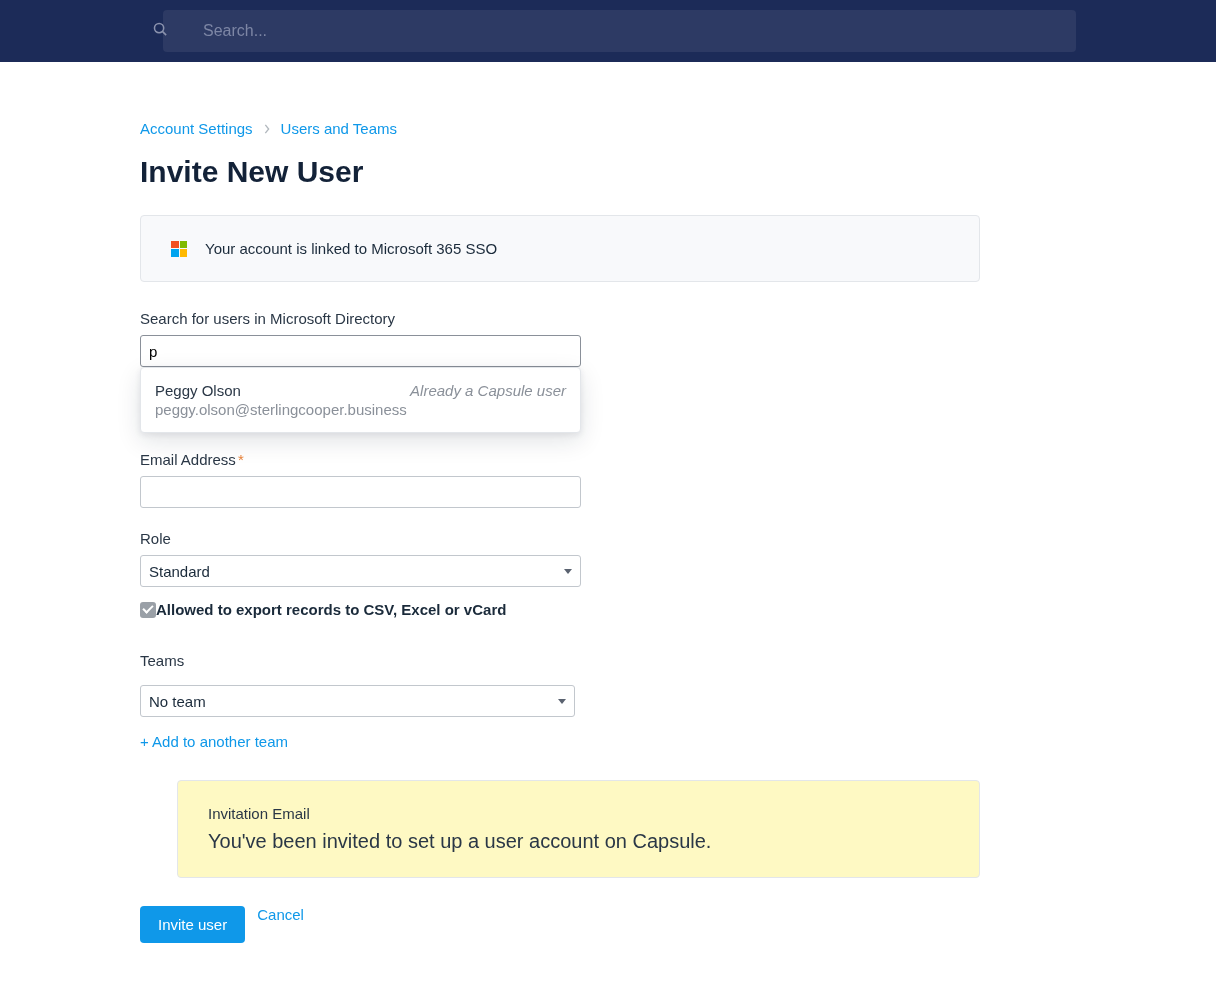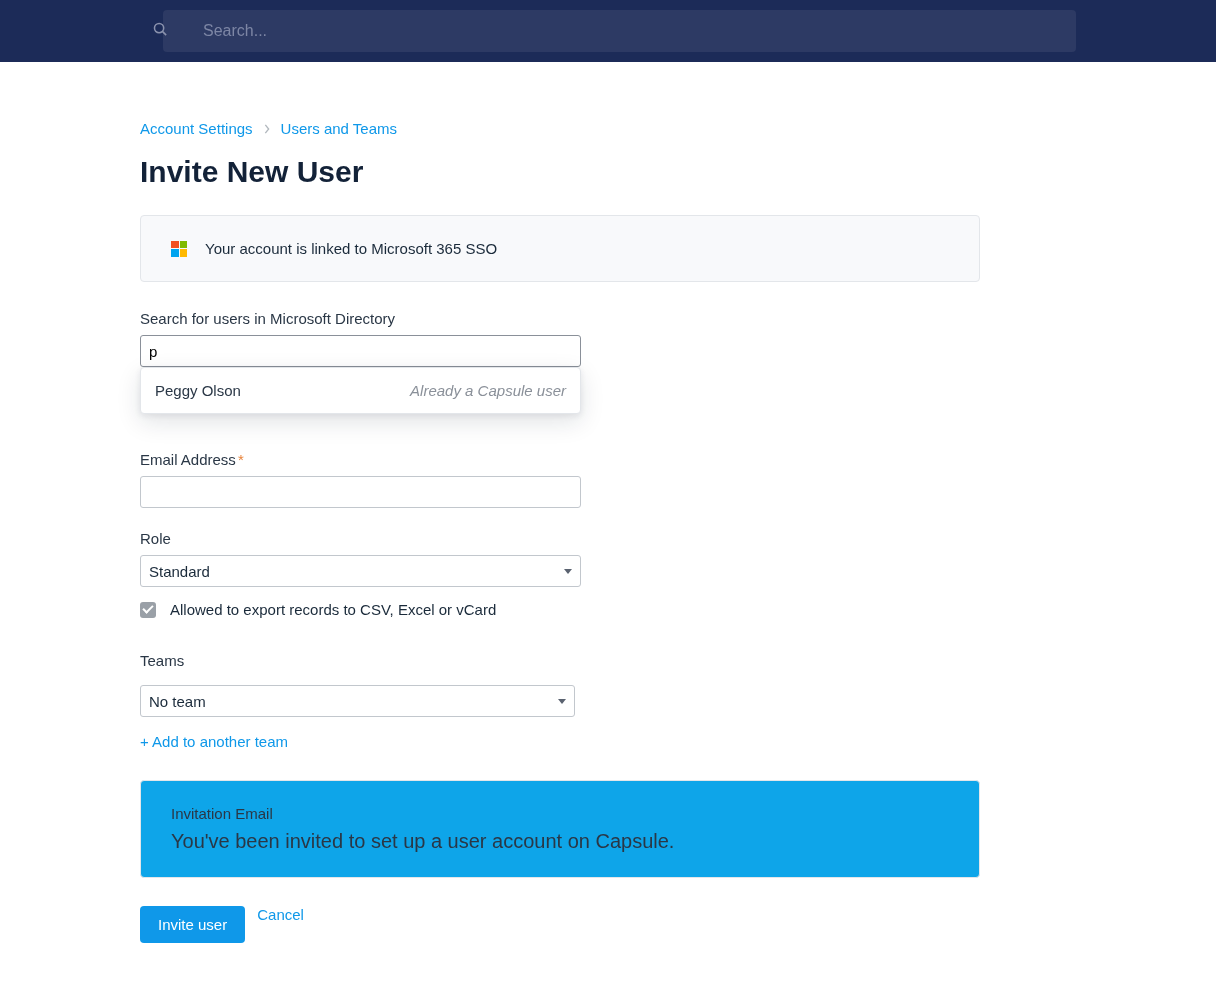--- a/index.html
+++ b/index.html
@@ -148,23 +148,23 @@
   .caret {
     width: 0; height: 0;
     border-left: 4px solid transparent;
     border-right: 4px solid transparent;
     border-top: 5px solid #5a6270;
   }
 
   .checkbox-row {
     display: flex;
     align-items: center;
-    gap: 14px;
     margin-top: 14px;
     margin-bottom: 34px;
+    font-weight: bold;
   }
   .checkbox {
     width: 16px; height: 16px;
     background: #9aa0a7;
     border-radius: 3px;
     position: relative;
     cursor: pointer;
     flex-shrink: 0;
   }
   .checkbox::after {
@@ -183,26 +183,27 @@
   .add-team {
     display: inline-block;
     margin-top: 16px;
     color: #0f98e9;
     font-size: 15px;
     cursor: pointer;
   }
 
   .invitation-panel {
     border: 1px solid #e3e6ea;
-    background: #0ea5e9;
+    background: #fef9c3;
     border-radius: 4px;
     padding: 24px 30px;
     margin-top: 30px;
     margin-bottom: 28px;
     max-width: 882px;
+    margin-left: 37px;
   }
   .invitation-panel .sub {
     font-size: 15px;
     color: #2a3746;
     margin-bottom: 8px;
   }
   .invitation-panel .body {
     font-size: 20px;
     color: #2a3746;
   }
@@ -269,20 +270,21 @@
   </div>
 
   <div class="form-section directory-group">
     <label class="form-label">Search for users in Microsoft Directory</label>
     <input type="text" class="text-input active" value="p" style="">
     <div class="autocomplete">
       <div class="ac-row">
         <span class="ac-name">Peggy Olson</span>
         <span class="ac-note">Already a Capsule user</span>
       </div>
+      <div class="ac-email">peggy.olson@sterlingcooper.business</div>
     </div>
   </div>
 
   <div class="hidden-gap"></div>
 
   <div class="form-section field-group">
     <label class="form-label">
       <span>Email Address</span><span class="required-star">*</span>
     </label>
     <input type="text" class="text-input" value="" style="">

